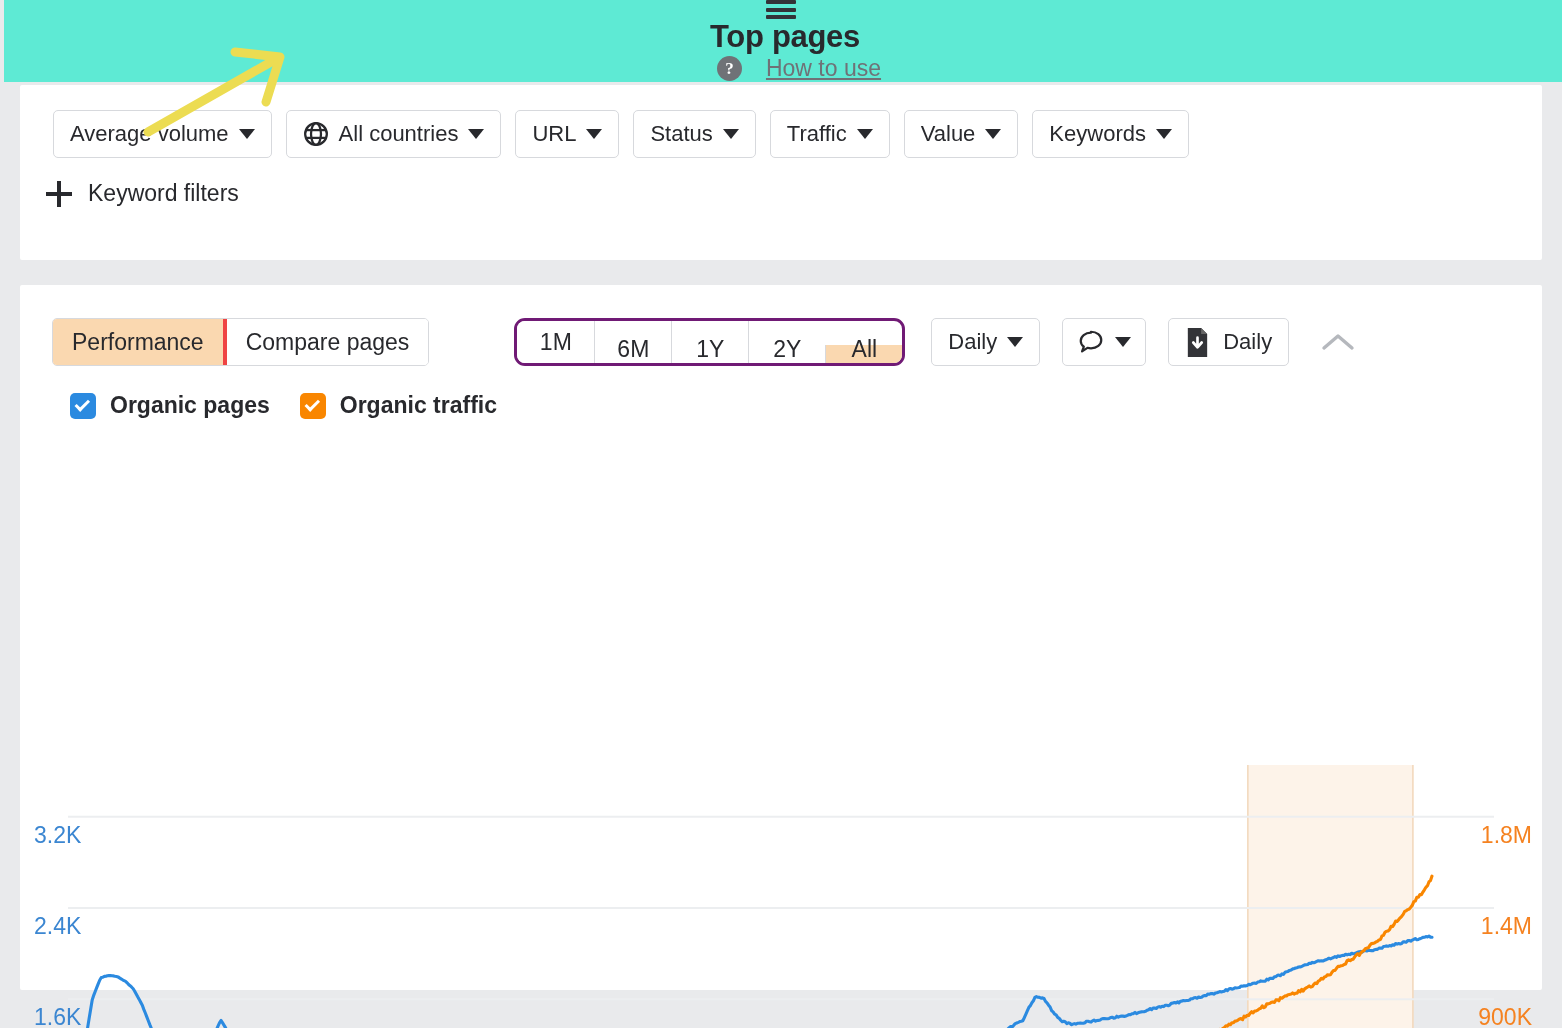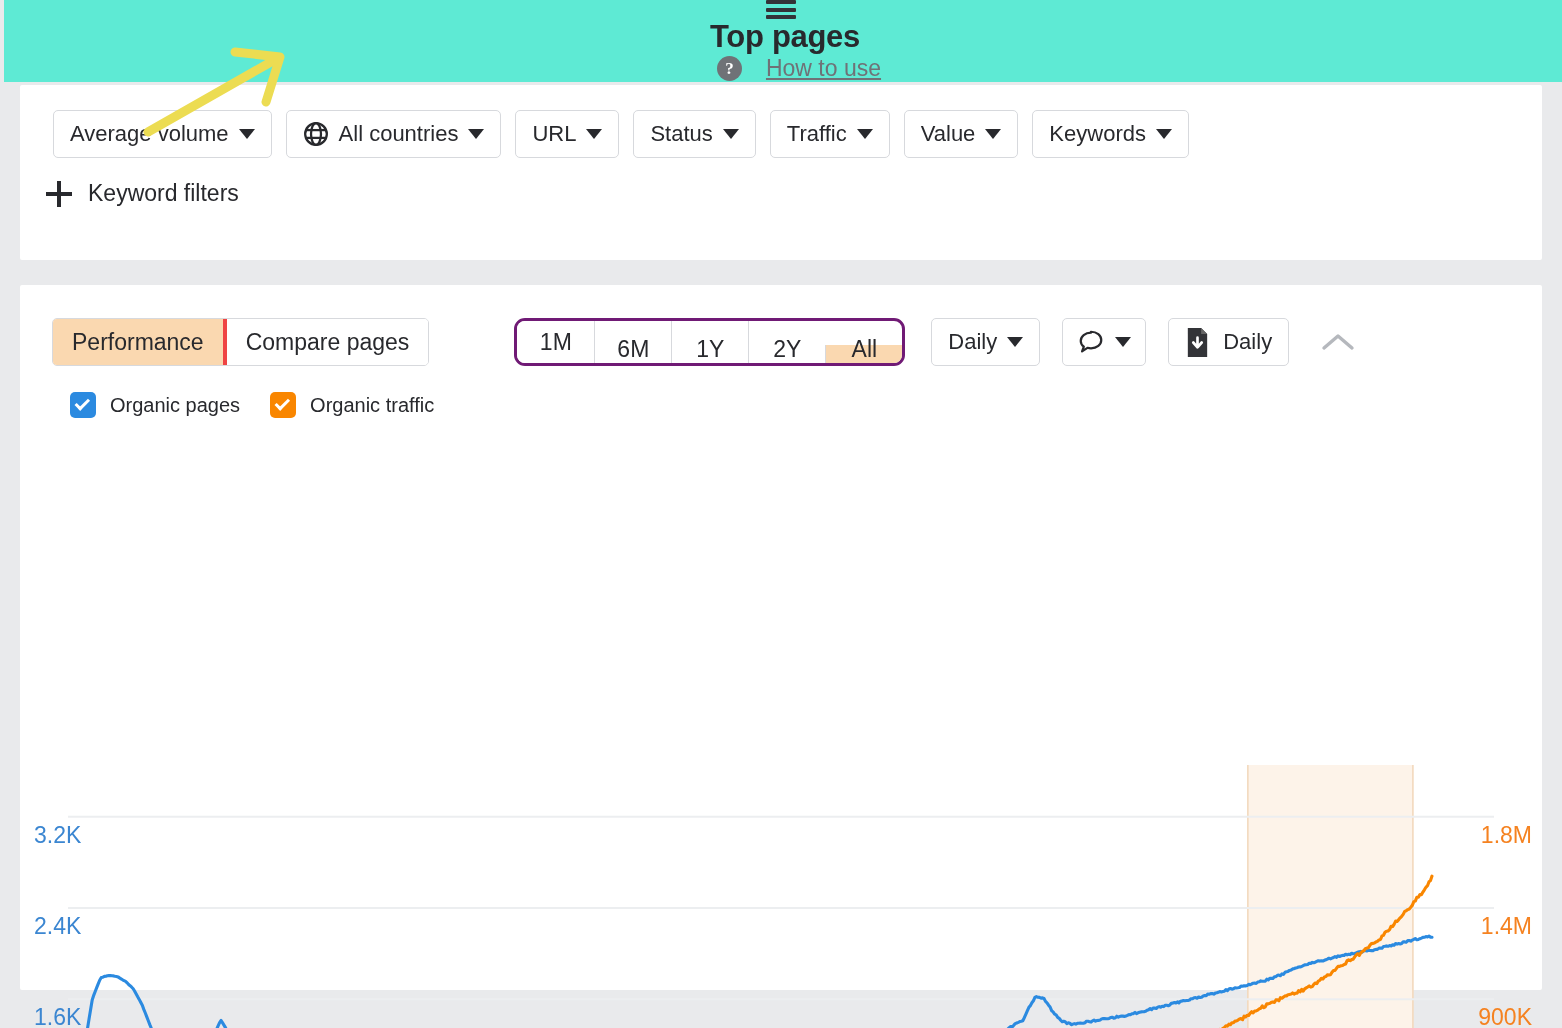--- a/index.html
+++ b/index.html
@@ -118,21 +118,21 @@
     width: 26px; height: 26px; border-radius: 5px; flex: none;
     display: flex; align-items: center; justify-content: center;
   }
   .legend-box.checked-blue { background: #2b8ae0; }
   .legend-box.checked-orange { background: #f98600; }
   .legend-box.unchecked { background: #fff; border: 2px solid #d7d9dd; }
   .check-mark {
     width: 14px; height: 8px; border-left: 3px solid #fff; border-bottom: 3px solid #fff;
     transform: rotate(-45deg) translate(1px,-2px);
   }
-  .legend-label { margin-left: 14px; font-size: 20px; color: #28292d; white-space: nowrap; }
+  .legend-label { margin-left: 14px; font-size: 23px; color: #28292d; white-space: nowrap; font-weight: bold; }
   .legend-label.muted { color: #8b8e93; }
 
   
   #chart-area {
     position: absolute; left: 0; top: 440px; width: 1522px; height: 265px;
   }
   #chart-svg { display: block; }
   .y-tick-left { font-size: 23px; fill: #3b86d1; font-family: "Liberation Sans", sans-serif; }
   .y-tick-right { font-size: 23px; fill: #f58220; font-family: "Liberation Sans", sans-serif; text-anchor: end; }
   .x-tick { font-size: 23px; fill: #b5b8bd; font-family: "Liberation Sans", sans-serif; }

